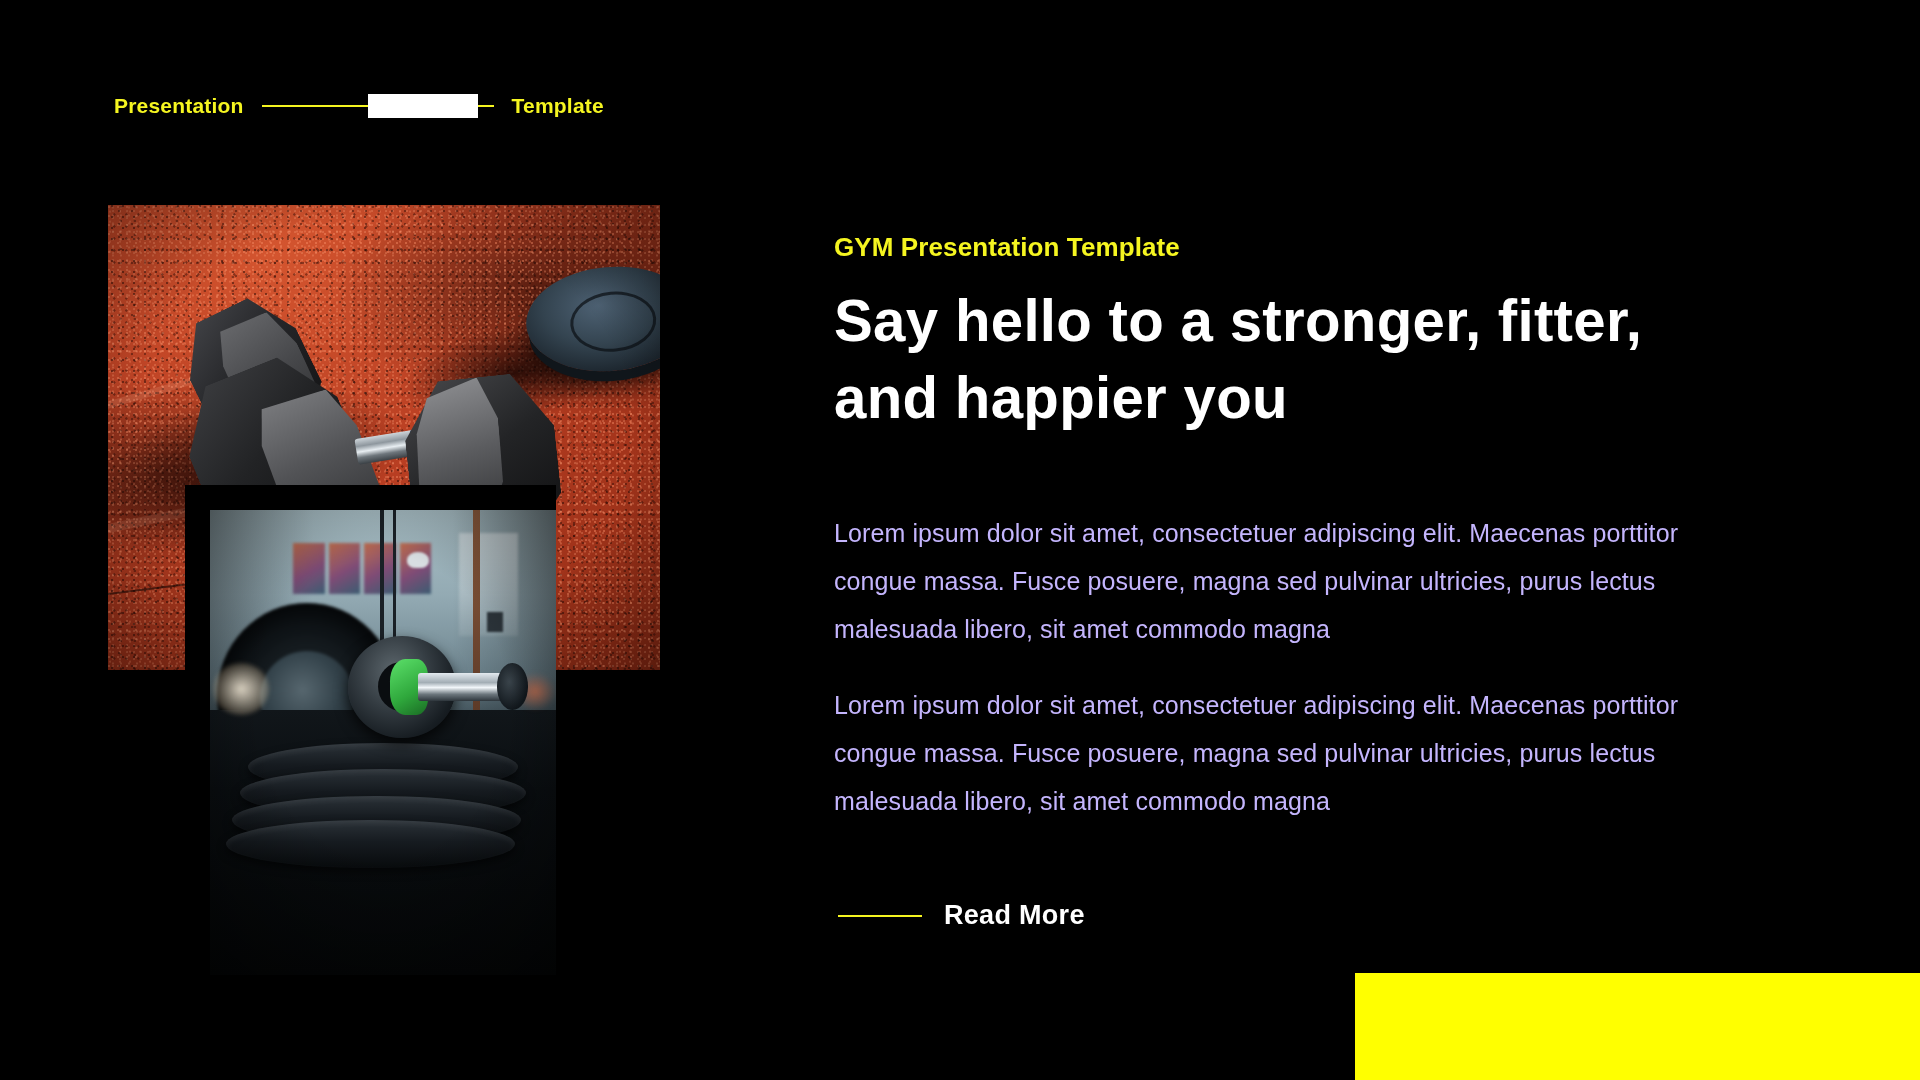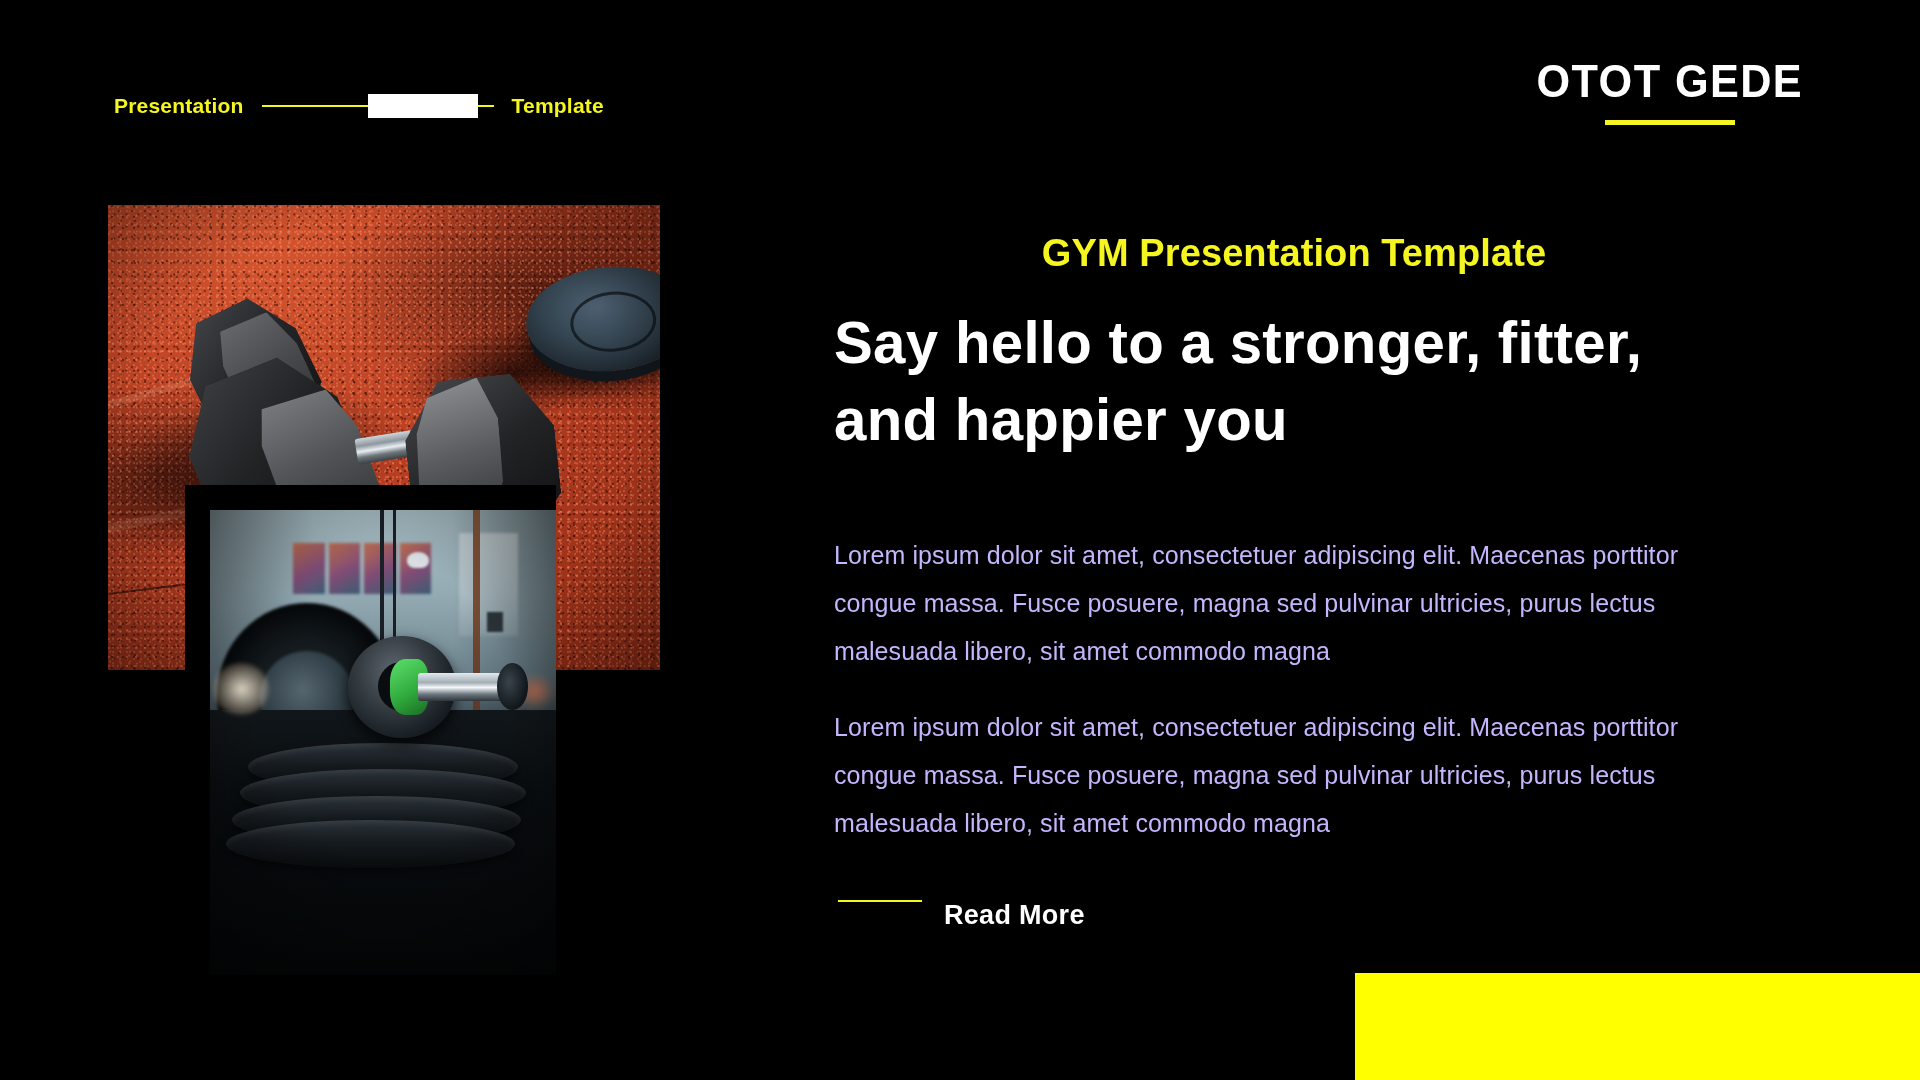--- a/index.html
+++ b/index.html
@@ -445,25 +445,24 @@
   
   .content {
     position: absolute;
     left: 834px;
     top: 232px;
     width: 920px;
   }
   .kicker {
     color: #F5F520;
     font-family: "Liberation Sans", sans-serif;
-    font-size: 38px;
+    font-size: 26px;
     font-weight: bold;
     letter-spacing: 0.1px;
-    margin: 0 0 30px 0;
-    text-align: center;
+    margin: 0 0 20px 0;
   }
   .headline {
     color: #FFFFFF;
     font-family: "Liberation Sans Narrow", "Liberation Sans", sans-serif;
     font-size: 60px;
     font-weight: bold;
     line-height: 1.28;
     letter-spacing: 0.3px;
     margin: 0;
     transform: scaleX(0.97);
@@ -483,20 +482,21 @@
     margin: 0 0 28px 0;
     max-width: 870px;
   }
   .body-text:last-child { margin-bottom: 0; }
 
   .read-more {
     position: absolute;
     left: 838px;
     top: 900px;
     display: flex;
+    align-items: center;
   }
   .read-more .rule {
     width: 84px;
     height: 2px;
     background: #F5F520;
     margin-right: 22px;
   }
   .read-more .label {
     color: #FFFFFF;
     font-family: "Liberation Sans Narrow", "Liberation Sans", sans-serif;
@@ -521,24 +521,20 @@
 
   <div class="header-left">
     <span class="eyebrow-word">Presentation</span>
     <span class="eyebrow-rule">
       <span class="line"></span>
       <span class="block"></span>
     </span>
     <span class="eyebrow-word">Template</span>
   </div>
 
-  <div class="brand">
-    <div class="brand-name">OTOT GEDE</div>
-    <div class="brand-underline"></div>
-  </div>
 
   <div class="collage">
 
     <div class="photo-back">
       <div class="floor"></div>
       <div class="floor-line-a"></div>
       <div class="floor-line-b"></div>
       <div class="floor-crack"></div>
       <div class="plate-tr-shadow"></div>
       <div class="plate-tr"></div>

